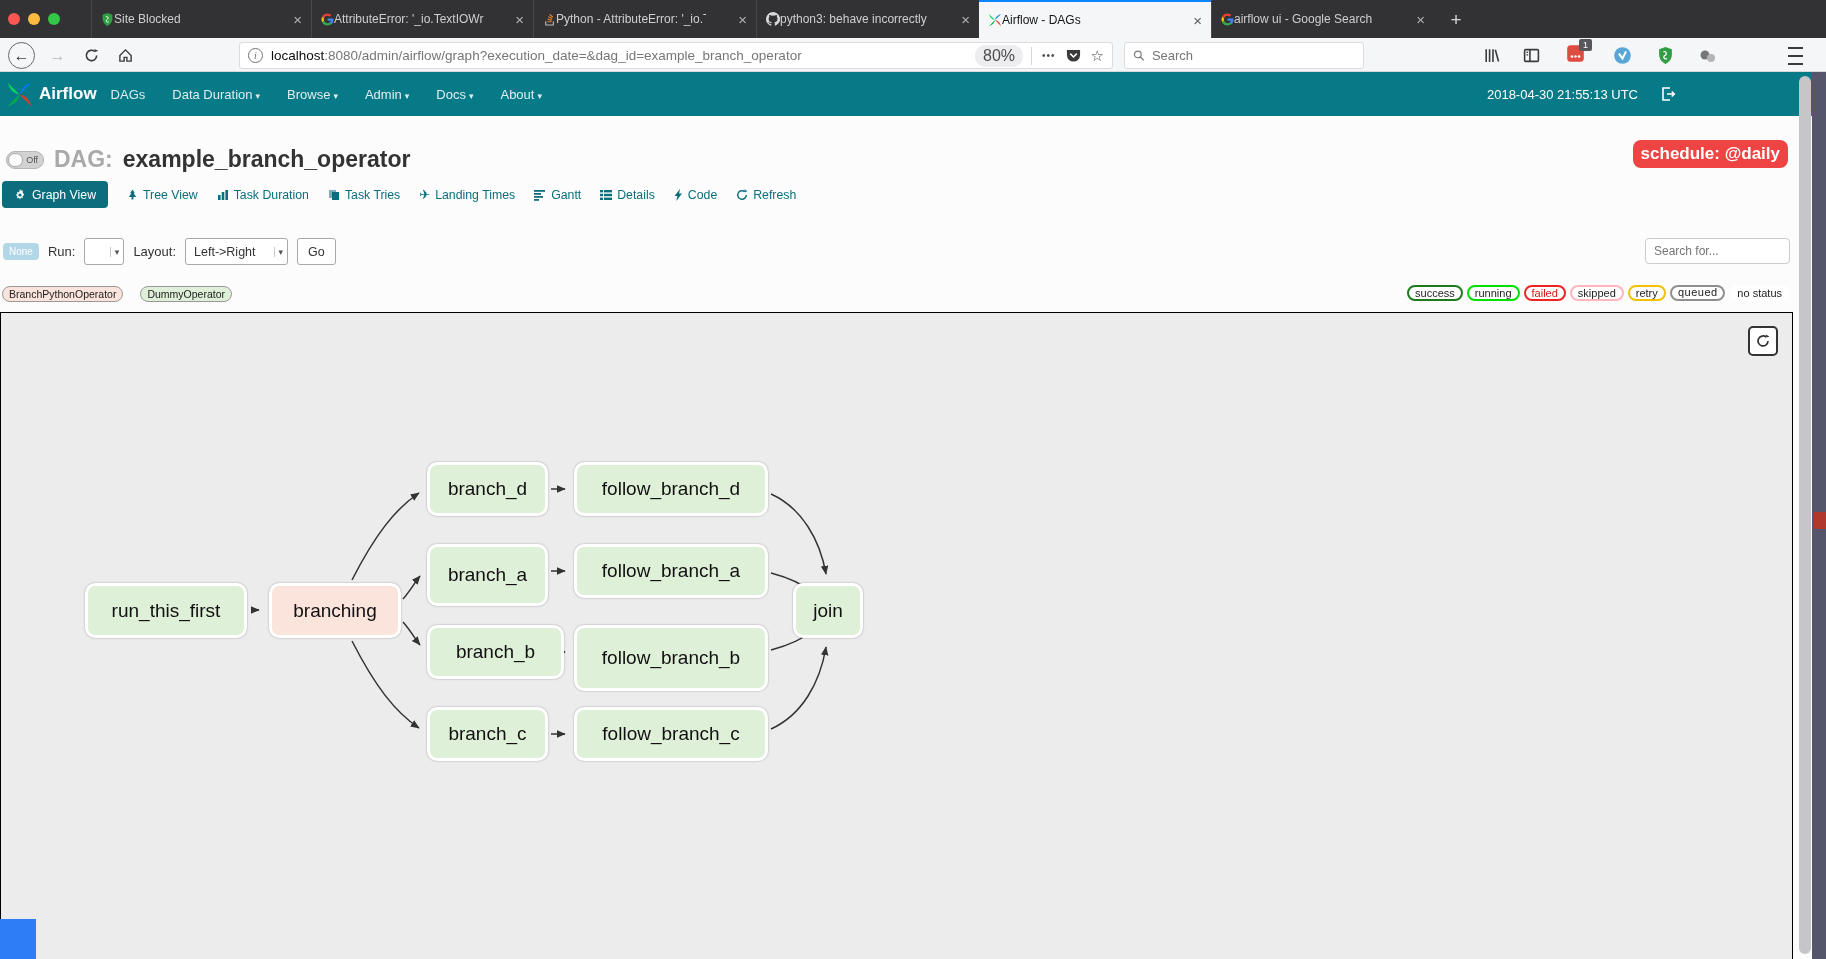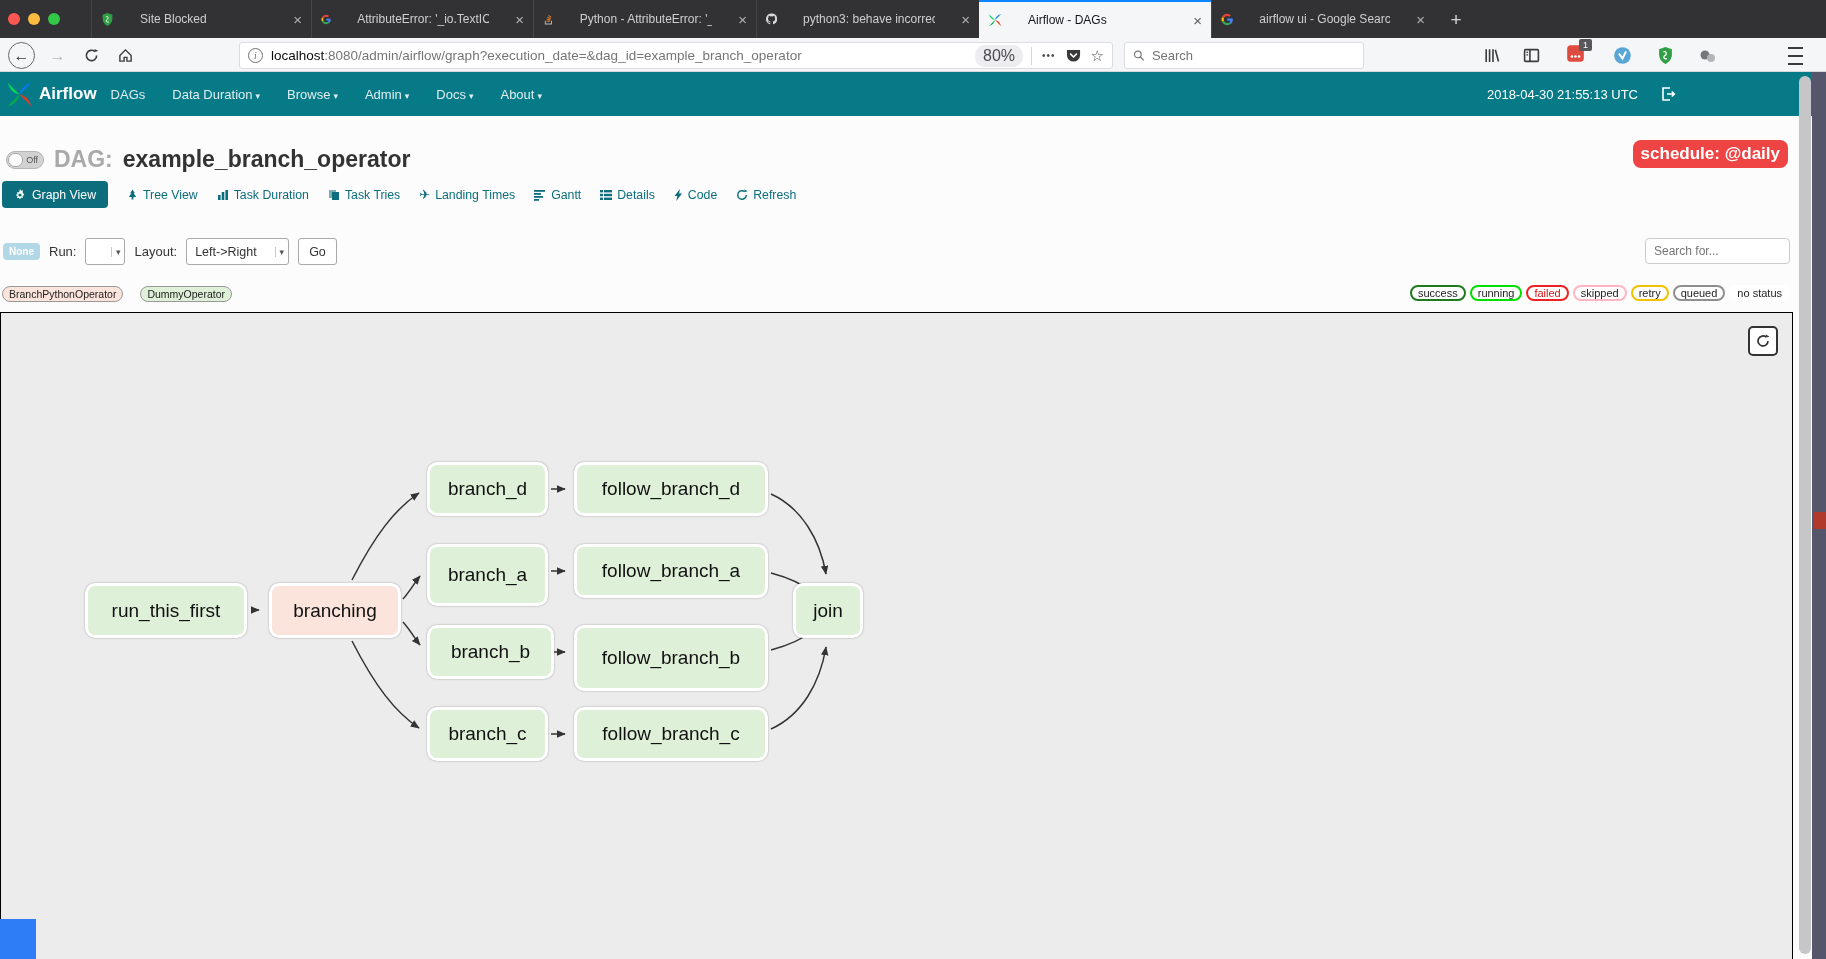--- a/index.html
+++ b/index.html
@@ -3,21 +3,21 @@
 <meta charset="utf-8">
 <style>
   * { box-sizing: border-box; margin: 0; padding: 0; }
   html,body { width:1826px; height:959px; overflow:hidden; background:#fff;
               font-family:"Liberation Sans", sans-serif; }
   .screen { position:relative; width:1826px; height:959px; overflow:hidden; background:#fcfcfc; }
 
   
   .tabbar { position:absolute; left:0; top:0; width:1826px; height:38px; background:#323234; }
   .tl { position:absolute; top:13px; width:12px; height:12px; border-radius:50%; }
-  .tab { position:absolute; top:0; height:38px; display:flex; align-items:center; gap:26px;
+  .tab { position:absolute; top:0; height:38px; display:flex; align-items:center; gap:0;
          padding:0 9px; color:#cfcfd1; font-size:12px; border-left:1px solid #47474a; }
   .tab .t-title { white-space:nowrap; overflow:hidden; max-width:150px; }
   .tab .t-close { margin-left:auto; color:#b1b1b3; font-size:15px; line-height:1; }
   .tab.active { background:#f5f6f7; color:#15141a; border-left:none; border-top:2px solid #0a84ff; }
   .tab.active .t-close { color:#5b5b5e; }
   .newtab { position:absolute; top:7px; width:26px; height:25px; color:#d4d4d6; font-size:19px;
             display:flex; align-items:center; justify-content:center; }
 
   
   .toolbar { position:absolute; left:0; top:38px; width:1826px; height:34px; background:#f5f6f7;
@@ -69,21 +69,21 @@
   .sched-badge { position:absolute; right:38px; top:140px; background:#ef4444; color:#fff;
                  font-size:17px; font-weight:bold; padding:4px 8px; border-radius:8px; }
 
   .viewsrow { position:absolute; left:2px; top:181px; display:flex; align-items:center; gap:19px; }
   .view-link { display:flex; align-items:center; gap:5px; color:#0c6e7d; font-size:12.3px; }
   .view-link svg { flex:none; }
   .view-btn-active { background:#0c6e7d; color:#fff; border-radius:4px; height:27px;
                      padding:0 12px; display:flex; align-items:center; gap:6px; font-size:12.3px; }
 
   .controlsrow { position:absolute; left:3px; top:238px; display:flex; align-items:center; gap:9px; }
-  .state-badge { background:#b2d8e7; color:#fff; font-size:10px; font-weight:bold;
+  .state-badge { background:#b2d8e7; color:#fff; font-size:10px; font-weight:normal;
                  padding:3px 6px; border-radius:4px; }
   .ctl-label { font-size:13px; color:#333; }
   .fakesel { height:27px; background:#fff; border:1px solid #a9a9a9; border-radius:3px;
              display:flex; align-items:center; font-size:12.5px; color:#333; position:relative;
              padding:0 18px 0 8px; }
   .fakesel .sel-caret { position:absolute; right:4px; top:8px; font-size:9px; color:#555;
              border-left:1px solid #c9c9c9; padding-left:4px; }
   .go-btn { height:27px; background:#fff; border:1px solid #a9a9a9; border-radius:3px;
             font-size:12.5px; color:#333; padding:0 10px; display:flex; align-items:center; }
   .search-for { position:absolute; right:36px; top:238px; width:145px; height:26px;
@@ -92,21 +92,21 @@
   .legendrow-left { position:absolute; left:2px; top:286px; display:flex; gap:17px; }
   .op-pill { font-size:10.5px; color:#222; border:1px solid #999; border-radius:8px; padding:1px 6px; }
   .legendrow-right { position:absolute; right:36px; top:285px; display:flex; gap:4px; align-items:center; }
   .st-pill { font-size:11px; color:#222; background:#fff; border:2px solid transparent;
              border-radius:9px; padding:0px 6px; white-space:nowrap; }
   .st-success { border-color:#1f7a1f; }
   .st-running { border-color:#00e000; }
   .st-failed  { border-color:#ee2222; color:#d41414; }
   .st-skipped { border-color:#ffb6c1; }
   .st-retry   { border-color:#f2c200; }
-  .st-queued  { border-color:#8f8f8f; }
+  .st-queued  { border-color:#8f8f8f;font-family:Liberation Mono, monospace; }
 
   
   .graphbox { position:absolute; left:0px; top:312px; width:1793px; height:660px; background:#ececec;
               border:1px solid #000; }
   .graph-refresh { position:absolute; right:14px; top:13px; width:30px; height:30px; background:#fff;
                    border:2px solid #333; border-radius:5px; display:flex; align-items:center;
                    justify-content:center; color:#333; }
   .gnode { position:absolute; display:flex; align-items:center; justify-content:center;
            font-size:19px; color:#111; border:3px solid #fff; border-radius:10px;
            box-shadow:0 0 2px rgba(0,0,0,.35); white-space:nowrap; }
@@ -430,21 +430,21 @@
         <path d="M770,416 C801,402 819,370 825,334"></path>
       </g>
     </svg>
 
     <div class="gnode n-green" style="left:84px;top:270px;width:162px;height:55px">run_this_first</div>
     <div class="gnode n-pink" style="left:268px;top:270px;width:132px;height:55px">branching</div>
     <div class="gnode n-green" style="left:426px;top:149px;width:121px;height:54px">branch_d</div>
     <div class="gnode n-green" style="left:573px;top:149px;width:194px;height:54px">follow_branch_d</div>
     <div class="gnode n-green" style="left:426px;top:231px;width:121px;height:62px">branch_a</div>
     <div class="gnode n-green" style="left:573px;top:231px;width:194px;height:54px">follow_branch_a</div>
-    <div class="gnode n-green" style="left:426px;top:312px;width:127px;height:54px">branch_b</div>
+    <div class="gnode n-green" style="left:426px;top:312px;width:137px;height:54px">branch_b</div>
     <div class="gnode n-green" style="left:573px;top:312px;width:194px;height:66px">follow_branch_b</div>
     <div class="gnode n-green" style="left:426px;top:394px;width:121px;height:54px">branch_c</div>
     <div class="gnode n-green" style="left:573px;top:394px;width:194px;height:54px">follow_branch_c</div>
     <div class="gnode n-green" style="left:792px;top:270px;width:70px;height:55px">join</div>
 
     <div class="graph-refresh">
       <svg width="14" height="14" viewBox="0 0 14 14">
           <path d="M12 7A5 5 0 1 1 10.3 3.2" stroke="#333" stroke-width="1.7" fill="none"></path>
           <path d="M9.6 0.4l.9 3 3-.9z" fill="#333"></path>
         </svg>

